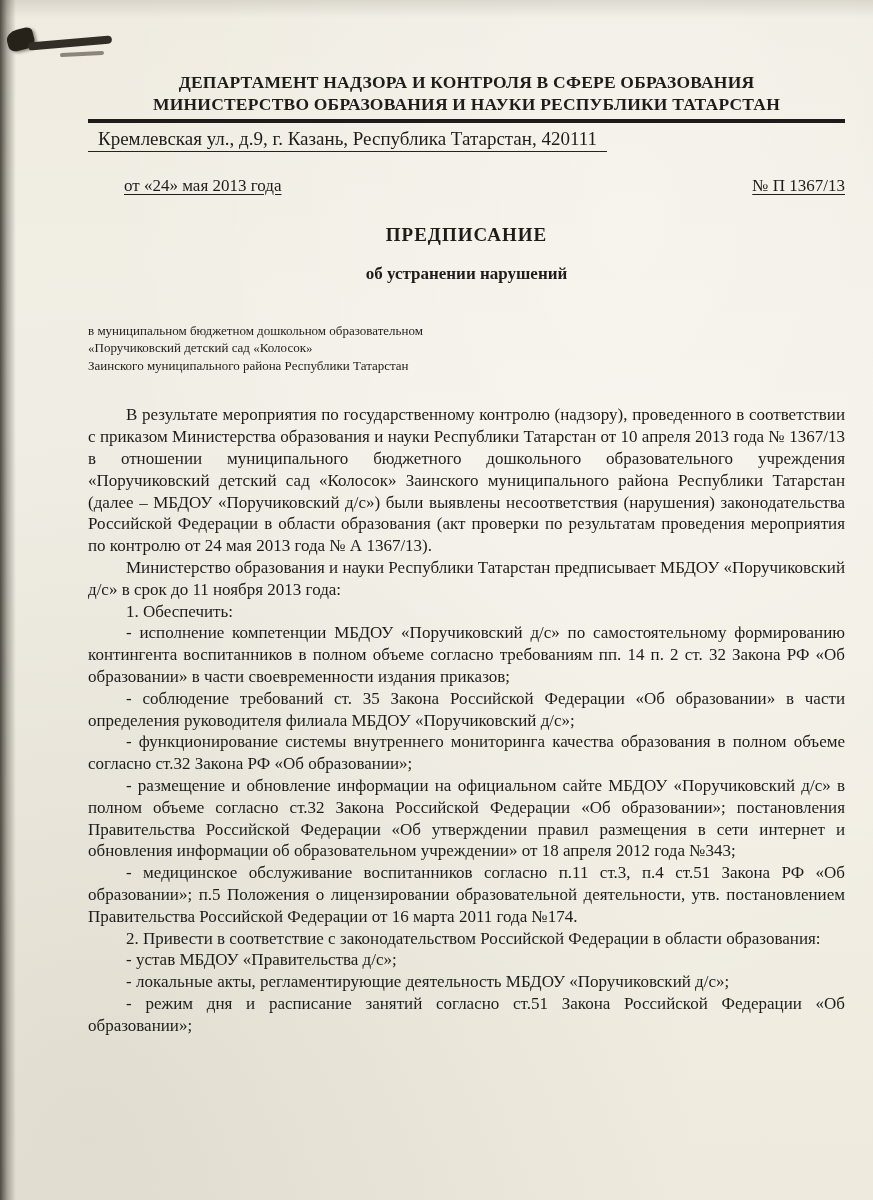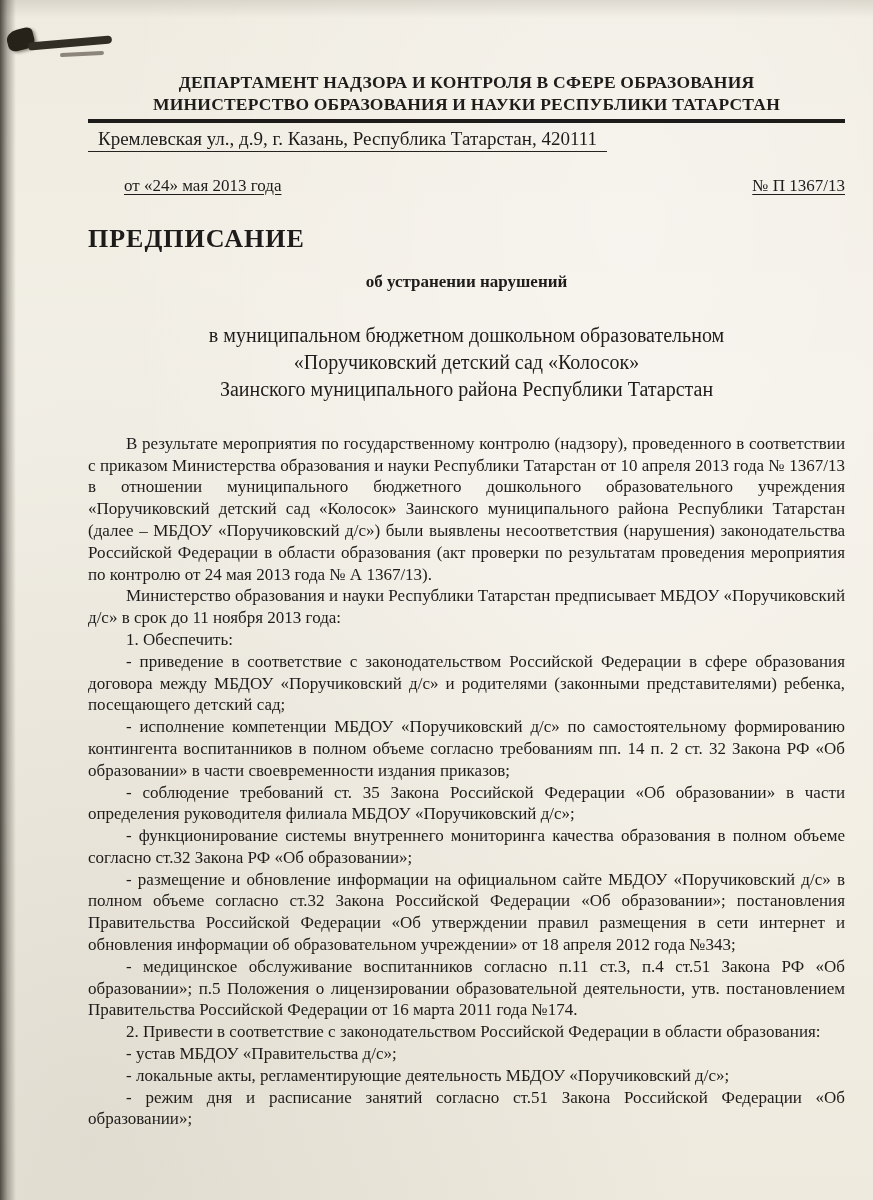--- a/index.html
+++ b/index.html
@@ -103,37 +103,37 @@
   .doc-date {
     margin-left: 36px;
     text-decoration: underline;
     text-underline-offset: 3px;
   }
   .doc-number {
     text-decoration: underline;
     text-underline-offset: 3px;
   }
   .title {
-    text-align: left;
+    text-align: center;
     font-weight: bold;
-    font-size: 26px;
+    font-size: 19px;
     letter-spacing: 1px;
     margin-top: 28px;
   }
   .subtitle {
     text-align: center;
     font-weight: bold;
     font-size: 17px;
     margin-top: 18px;
   }
   .addressee {
-    text-align: center;
-    font-size: 20px;
+    text-align: left;
+    font-size: 13px;
     line-height: 1.35;
-    margin-top: 30px;
+    margin-top: 38px;
   }
   .body-text {
     margin-top: 30px;
     font-size: 17px;
     line-height: 21.8px;
     text-align: justify;
   }
   .body-text p {
     margin: 0;
     text-indent: 38px;
@@ -173,21 +173,20 @@
     <div class="addressee">
       <div>в муниципальном бюджетном дошкольном образовательном</div>
       <div>«Поручиковский детский сад «Колосок»</div>
       <div>Заинского муниципального района Республики Татарстан</div>
     </div>
 
     <div class="body-text">
       <p>В результате мероприятия по государственному контролю (надзору), проведенного в соответствии с приказом Министерства образования и науки Республики Татарстан от 10 апреля 2013 года № 1367/13 в отношении муниципального бюджетного дошкольного образовательного учреждения «Поручиковский детский сад «Колосок» Заинского муниципального района Республики Татарстан (далее – МБДОУ «Поручиковский д/с») были выявлены несоответствия (нарушения) законодательства Российской Федерации в области образования (акт проверки по результатам проведения мероприятия по контролю от 24 мая 2013 года № А 1367/13).</p>
       <p>Министерство образования и науки Республики Татарстан предписывает МБДОУ «Поручиковский д/с» в срок до 11 ноября 2013 года:</p>
       <p>1. Обеспечить:</p>
-      <p>- приведение в соответствие с законодательством Российской Федерации в сфере образования договора между МБДОУ «Поручиковский д/с» и родителями (законными представителями) ребенка, посещающего детский сад;</p>
       <p>- исполнение компетенции МБДОУ «Поручиковский д/с» по самостоятельному формированию контингента воспитанников в полном объеме согласно требованиям пп. 14 п. 2 ст. 32 Закона РФ «Об образовании» в части своевременности издания приказов;</p>
       <p>- соблюдение требований ст. 35 Закона Российской Федерации «Об образовании» в части определения руководителя филиала МБДОУ «Поручиковский д/с»;</p>
       <p>- функционирование системы внутреннего мониторинга качества образования в полном объеме согласно ст.32 Закона РФ «Об образовании»;</p>
       <p>- размещение и обновление информации на официальном сайте МБДОУ «Поручиковский д/с» в полном объеме согласно ст.32 Закона Российской Федерации «Об образовании»; постановления Правительства Российской Федерации «Об утверждении правил размещения в сети интернет и обновления информации об образовательном учреждении» от 18 апреля 2012 года №343;</p>
       <p>- медицинское обслуживание воспитанников согласно п.11 ст.3, п.4 ст.51 Закона РФ «Об образовании»; п.5 Положения о лицензировании образовательной деятельности, утв. постановлением Правительства Российской Федерации от 16 марта 2011 года №174.</p>
       <p>2. Привести в соответствие с законодательством Российской Федерации в области образования:</p>
       <p>- устав МБДОУ «Правительства д/с»;</p>
       <p>- локальные акты, регламентирующие деятельность МБДОУ «Поручиковский д/с»;</p>
       <p>- режим дня и расписание занятий согласно ст.51 Закона Российской Федерации «Об образовании»;</p>
     </div>

